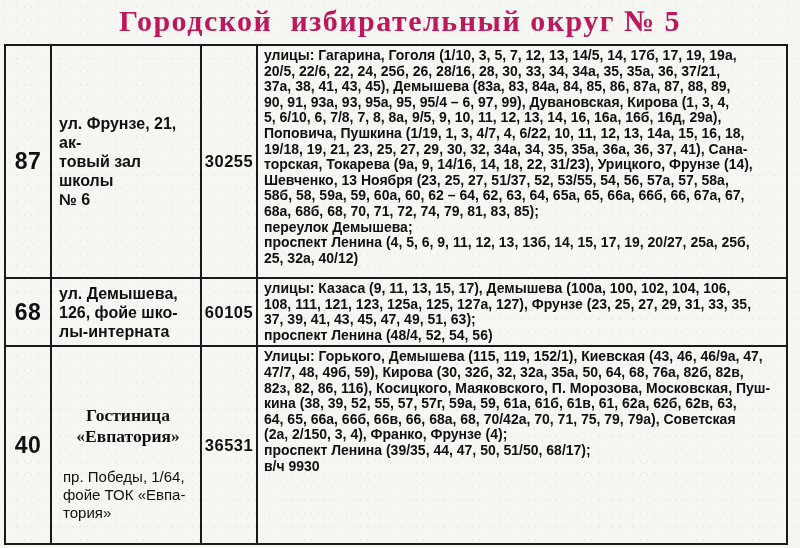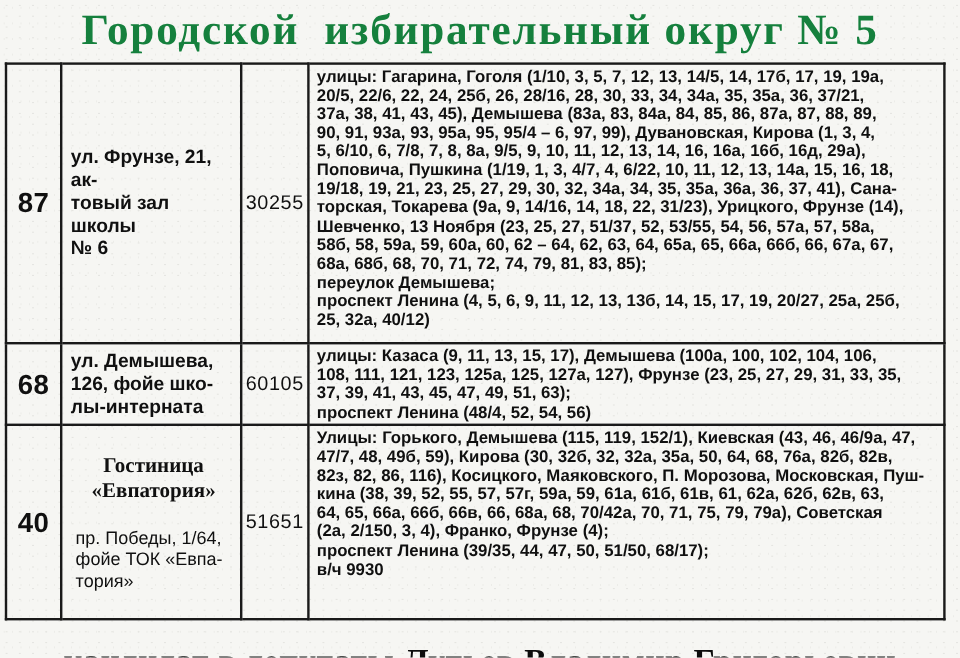--- a/index.html
+++ b/index.html
@@ -16,24 +16,24 @@
       radial-gradient(#ebebe7 0.5px, transparent 0.6px);
     background-size: 11px 9px, 7px 13px;
     color: #101010;
     font-family: "Liberation Sans", sans-serif;
   }
   .page-title {
     margin: 4px 0 6px 0;
     text-align: center;
     font-family: "Liberation Serif", serif;
     font-weight: bold;
-    font-size: 36px;
+    font-size: 30px;
     letter-spacing: 1.5px;
     white-space: pre-wrap;
-    color: #15803d;
+    color: #be185d;
   }
   table.precinct-table {
     border-collapse: collapse;
     table-layout: fixed;
     margin-left: 4px;
     width: 782px;
   }
   .precinct-table td {
     border: 2px solid #1a1a1a;
     overflow: hidden;
@@ -67,33 +67,34 @@
     padding-top: 3px;
   }
   .hotel-name {
     font-family: "Liberation Serif", serif;
     font-weight: bold;
     font-size: 17.5px;
     line-height: 21px;
     text-align: center;
     white-space: pre-line;
     margin-bottom: 2px;
+    margin-top: 36px;
   }
   .hotel-addr {
     font-size: 15px;
     font-weight: 400;
     line-height: 18px;
     white-space: pre-line;
     padding-left: 4px;
   }
   td.count-cell {
     text-align: center;
     vertical-align: middle;
     font-size: 16.5px;
-    font-weight: 400;
+    font-weight: 700;
     letter-spacing: 0.5px;
   }
   td.streets-cell {
     vertical-align: top;
     padding: 2px 3px 2px 6px;
     font-size: 14px;
     font-weight: 700;
     line-height: 15.6px;
     white-space: pre-line;
     margin-top: 48px;
@@ -159,21 +160,21 @@
 
       <tr class="row-90">
         <td class="num-cell">40</td>
         <td class="loc-cell top">
           <div class="hotel-name">Гостиница
 «Евпатория»</div>
           <div class="hotel-addr">пр. Победы, 1/64,
 фойе ТОК «Евпа-
 тория»</div>
         </td>
-        <td class="count-cell">51651</td>
+        <td class="count-cell">36531</td>
         <td class="streets-cell">Улицы: Горького, Демышева (115, 119, 152/1), Киевская (43, 46, 46/9а, 47,
 47/7, 48, 49б, 59), Кирова (30, 32б, 32, 32а, 35а, 50, 64, 68, 76а, 82б, 82в,
 82з, 82, 86, 116), Косицкого, Маяковского, П. Морозова, Московская, Пуш-
 кина (38, 39, 52, 55, 57, 57г, 59а, 59, 61а, 61б, 61в, 61, 62а, 62б, 62в, 63,
 64, 65, 66а, 66б, 66в, 66, 68а, 68, 70/42а, 70, 71, 75, 79, 79а), Советская
 (2а, 2/150, 3, 4), Франко, Фрунзе (4);
 проспект Ленина (39/35, 44, 47, 50, 51/50, 68/17);
 в/ч 9930</td>
       </tr>
     </tbody>

